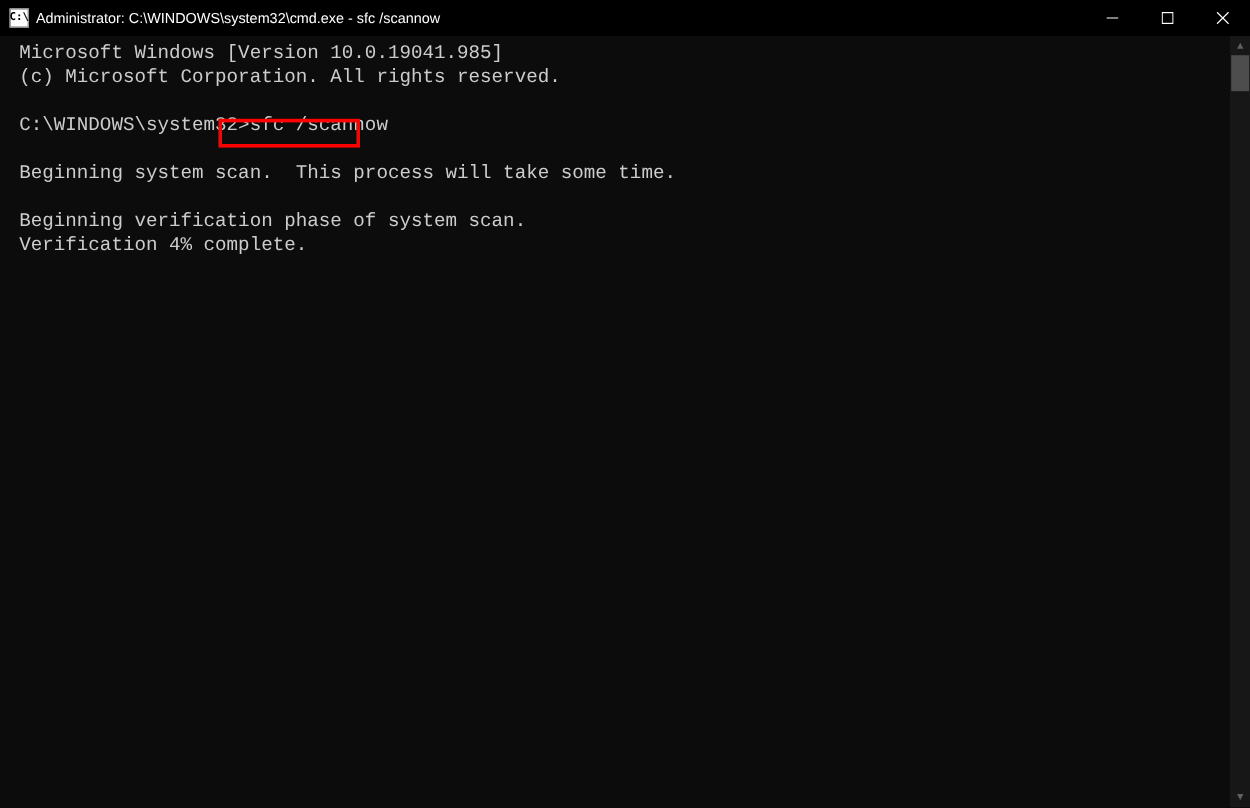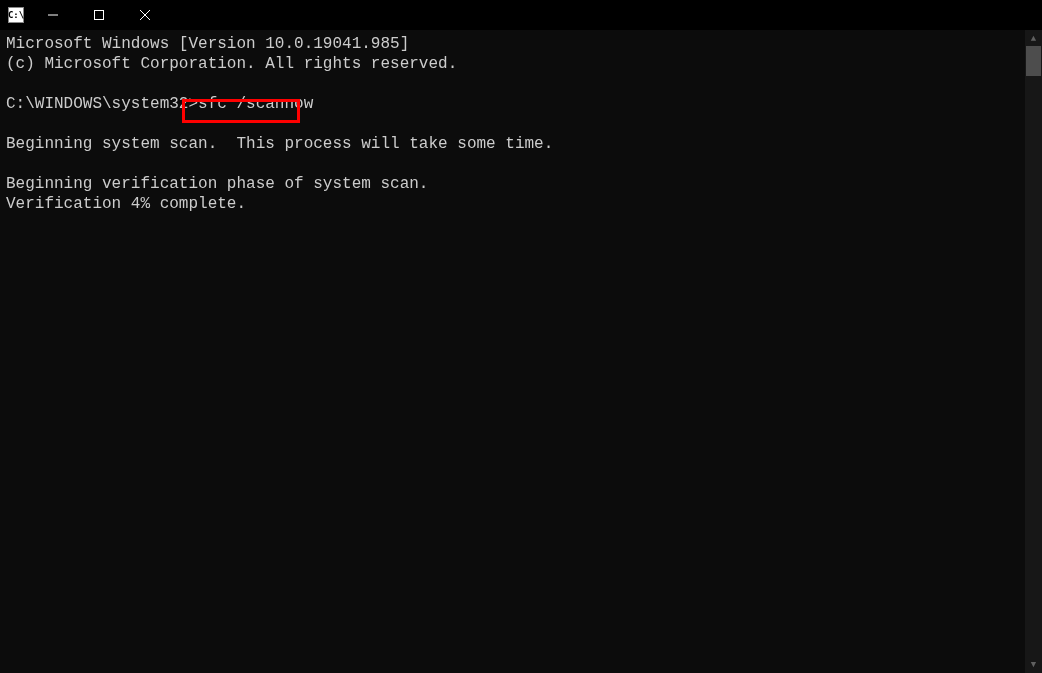--- a/index.html
+++ b/index.html
@@ -43,20 +43,21 @@
       align-items: center;
       justify-content: center;
       color: #ffffff;
     }
     .titlebar-btn svg { display: block; }
     .console-area {
       position: relative;
       width: 100%;
       height: 643px;
       display: flex;
+      padding-left: 10px;
     }
     .console-content {
       flex: 1;
       padding: 4px 6px;
       color: #cccccc;
       font-size: 16px;
       line-height: 20px;
       white-space: pre;
       font-family: Consolas, 'Courier New', monospace;
     }
@@ -91,20 +92,21 @@
       position: absolute;
       pointer-events: none;
     }
     .prompt-line { position: relative; display: inline; }
   </style>
 </head>
 <body>
 
 <div class="titlebar">
   <span class="titlebar-icon">C:\</span>
+  <span class="titlebar-title">Administrator: C:\WINDOWS\system32\cmd.exe - sfc  /scannow</span>
   <div class="titlebar-controls">
     <div class="titlebar-btn">
       <svg width="10" height="10" viewBox="0 0 10 10">
           <line x1="0" y1="5" x2="10" y2="5" stroke="#ffffff" stroke-width="1"></line>
         </svg>
     </div>
     <div class="titlebar-btn">
       <svg width="10" height="10" viewBox="0 0 10 10">
           <rect x="0.5" y="0.5" width="9" height="9" stroke="#ffffff" stroke-width="1" fill="none"></rect>
         </svg>

